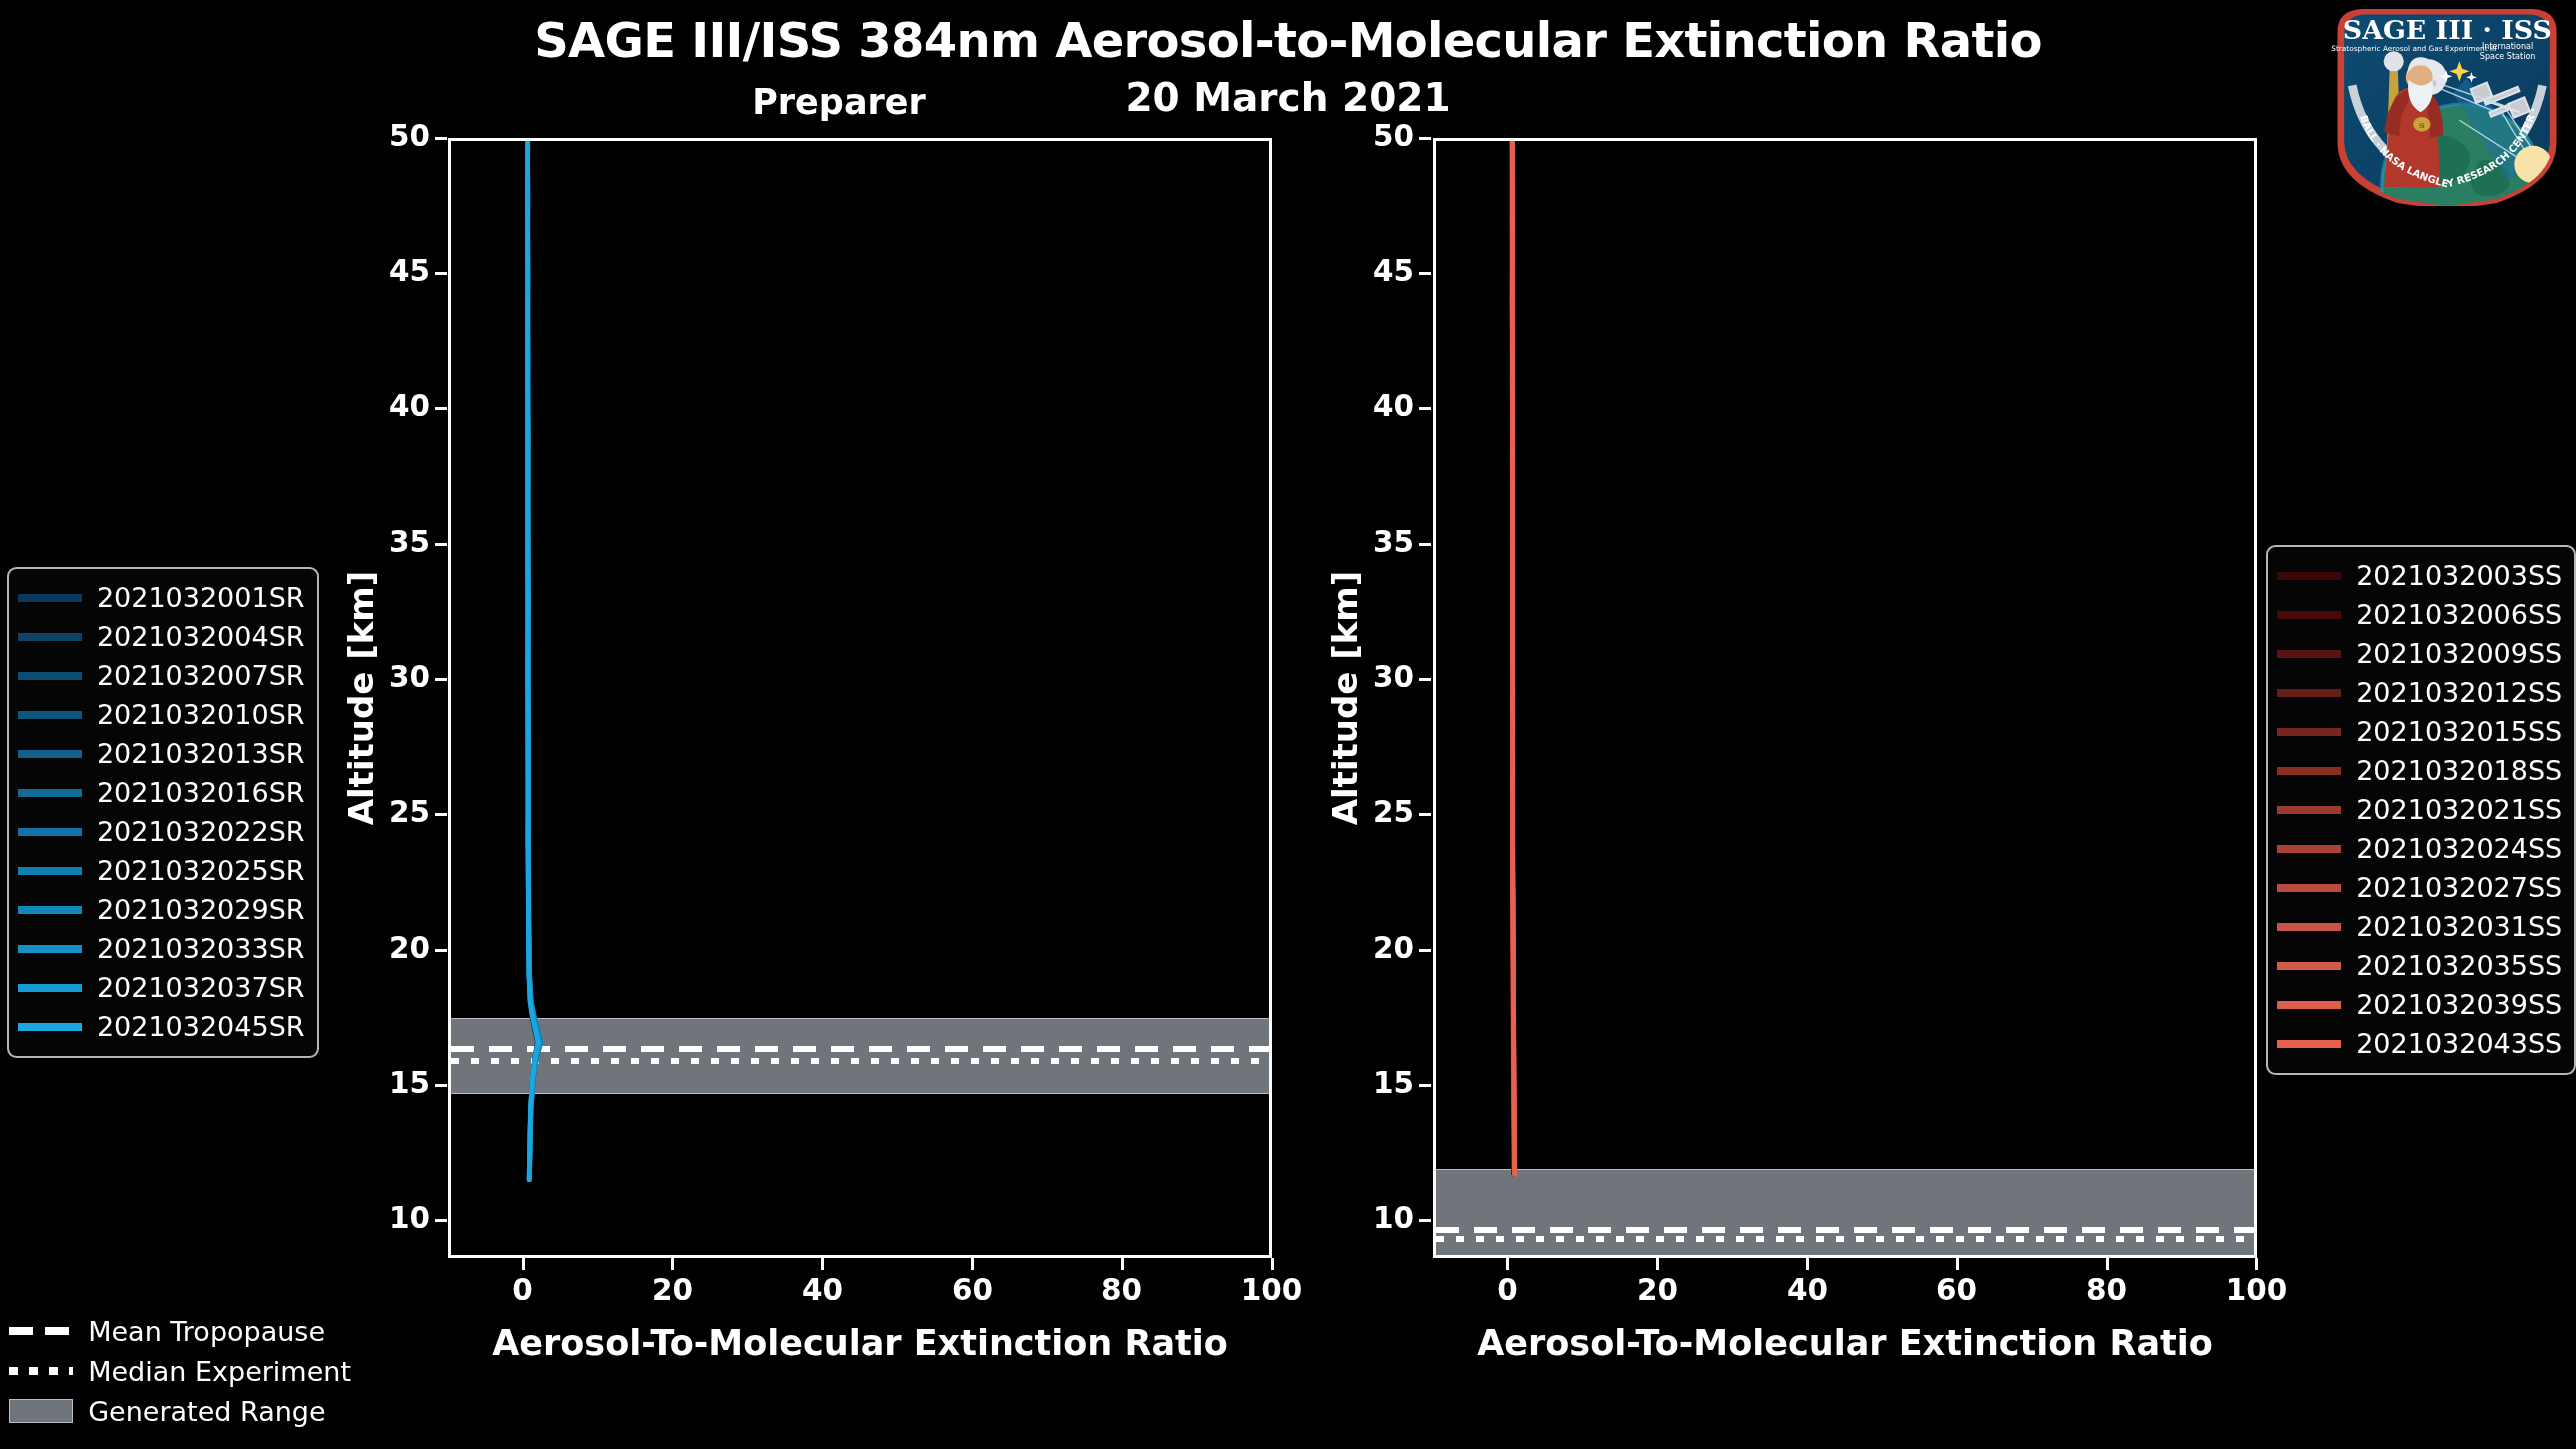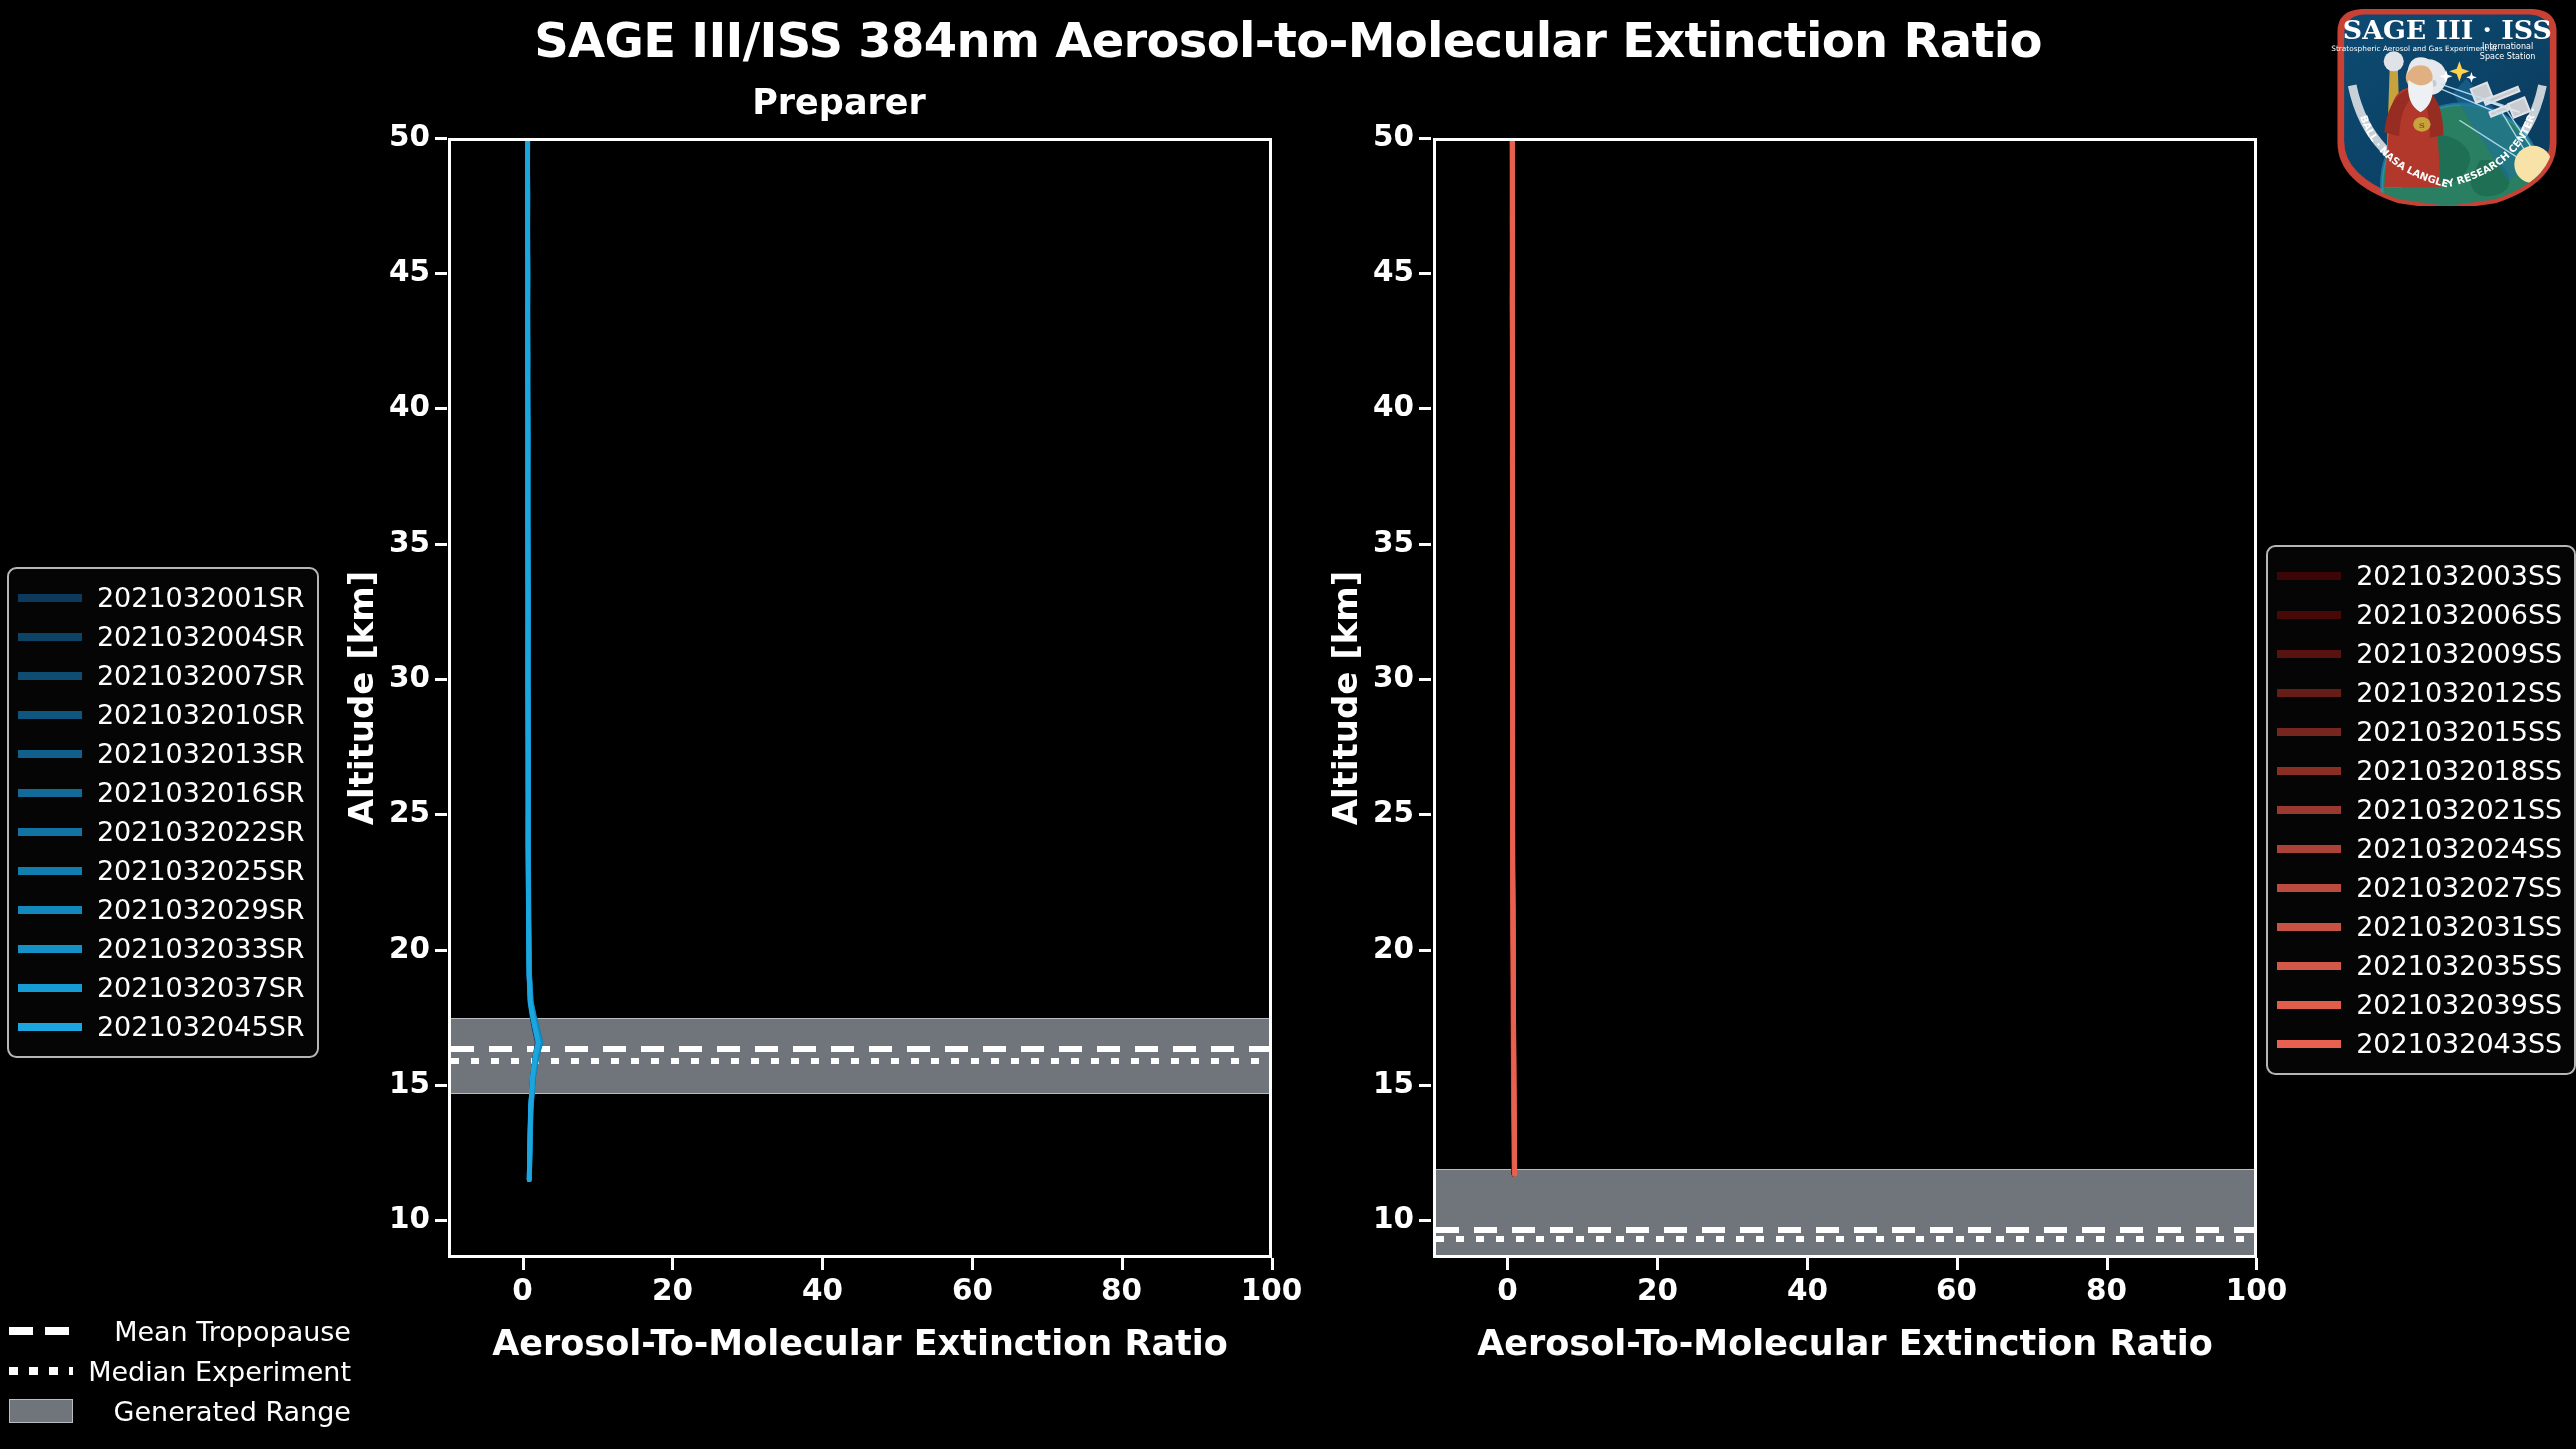--- a/index.html
+++ b/index.html
@@ -104,21 +104,21 @@
   .legend-text {
     color:#fff; font-size:27px; white-space:nowrap;
     font-family: "DejaVu Sans", sans-serif;
   }
   #legend-sunrise { left: 6.7px; top: 567px; }
   #legend-sunset  { left: 2266px; top: 545px; }
   #legend-sunset .legend-text { text-align:right; }
 
   
   #legend-tropo { position:absolute; left: 9.4px; top: 1311px; }
-  #legend-tropo .legend-row { height:40px;justify-content:space-between; }
+  #legend-tropo .legend-row { height:40px; }
   .sw-dash {
     width:64px; height:8.7px;
     background: repeating-linear-gradient(to right,#fff 0 24px, transparent 24px 36px);
   }
   .sw-dot {
     width:64px; height:8.7px;
     background: repeating-linear-gradient(to right,#fff 0 8.7px, transparent 8.7px 20px);
   }
   .sw-range {
     width:64px; height:24px; background:#70757c; border:1.3px solid #b9bdc2;
@@ -134,20 +134,21 @@
 
   
   #mission-patch { position:absolute; left: 2328px; top: 5.4px; width: 238px; height: 201px; }
 </style>
 </head>
 <body>
 
 <div id="root">
 
   <div class="main-title">SAGE III/ISS 384nm Aerosol-to-Molecular Extinction Ratio</div>
+  <div class="date-title">20 March 2021</div>
   <div class="panel-title" id="title-sunrise">Preparer</div>
 
   <div class="axes" id="axes-sunrise">
     <div class="plot-inner" id="inner-sunrise">
         <div class="tropo-band" style="top: 877px; height: 76px;"></div>
         <div class="tropo-mean" style="top: 905px;"></div>
         <div class="tropo-median" style="top: 917px;"></div>
         <svg class="series-svg" viewBox="0 0 1228 1670" preserveAspectRatio="none">
           <polyline points="114.99,0.00 114.54,80.68 115.10,201.69 114.65,322.71 115.32,443.72 114.87,564.73 115.54,685.75 115.10,806.76 115.77,927.78 115.43,1048.79 116.10,1169.81 116.77,1250.48 118.33,1290.82 121.13,1310.99 125.03,1331.16 129.50,1351.33 126.15,1371.50 122.24,1403.77 119.45,1452.17 117.78,1557.05" fill="none" stroke="#0d3a5c" stroke-width="7" stroke-linejoin="round" stroke-linecap="round"></polyline>
           <polyline points="114.76,0.00 115.10,80.68 114.65,201.69 115.32,322.71 114.87,443.72 115.43,564.73 114.99,685.75 115.66,806.76 115.21,927.78 115.88,1048.79 116.44,1169.81 117.44,1250.48 119.45,1290.82 123.36,1310.99 127.82,1331.16 132.29,1351.33 127.27,1371.50 122.80,1403.77 119.67,1452.17 117.44,1557.05" fill="none" stroke="#0e4366" stroke-width="7" stroke-linejoin="round" stroke-linecap="round"></polyline>

